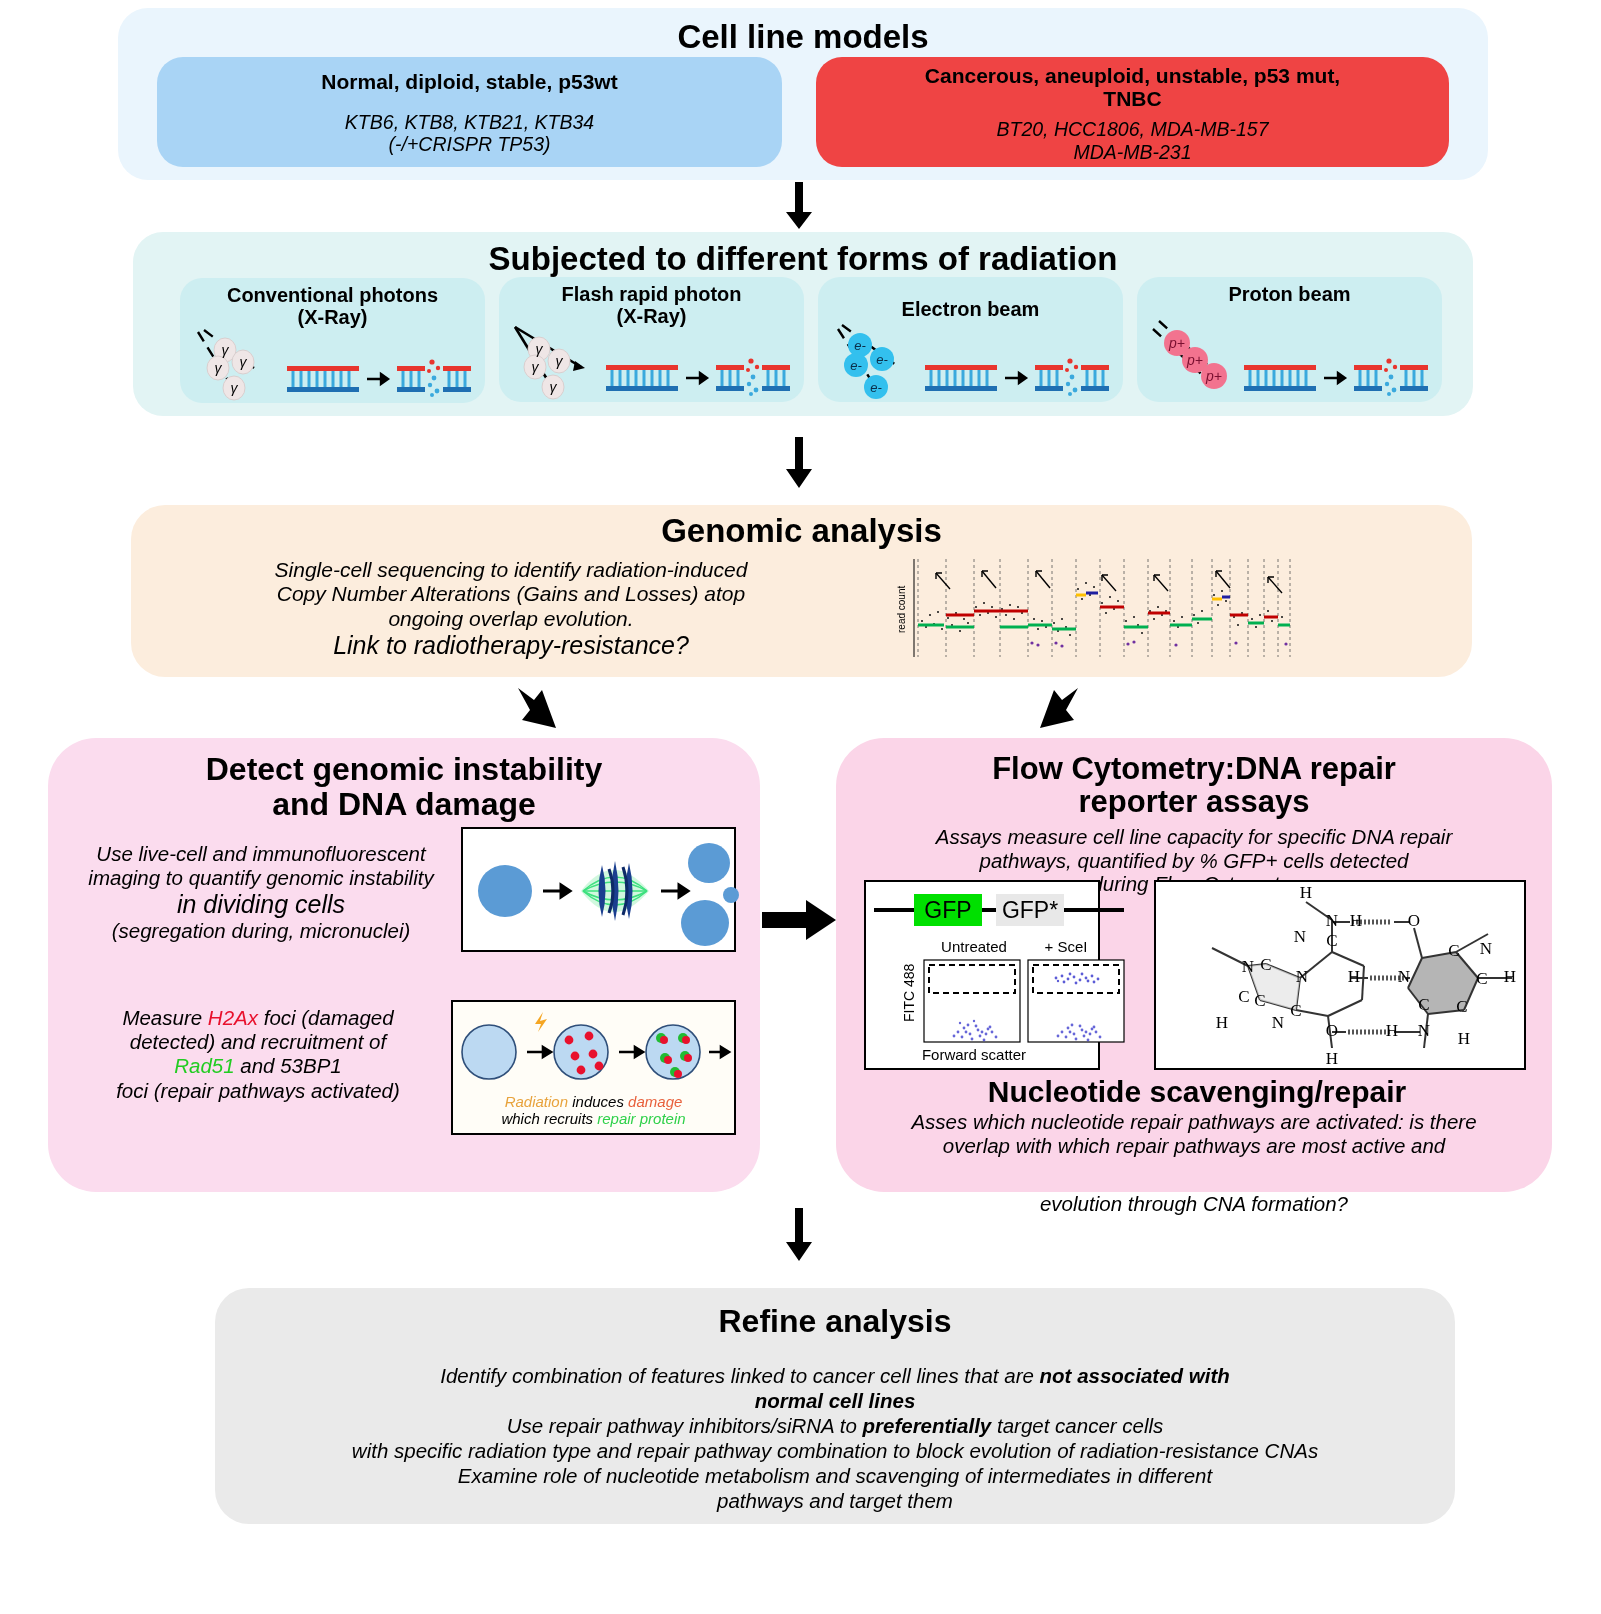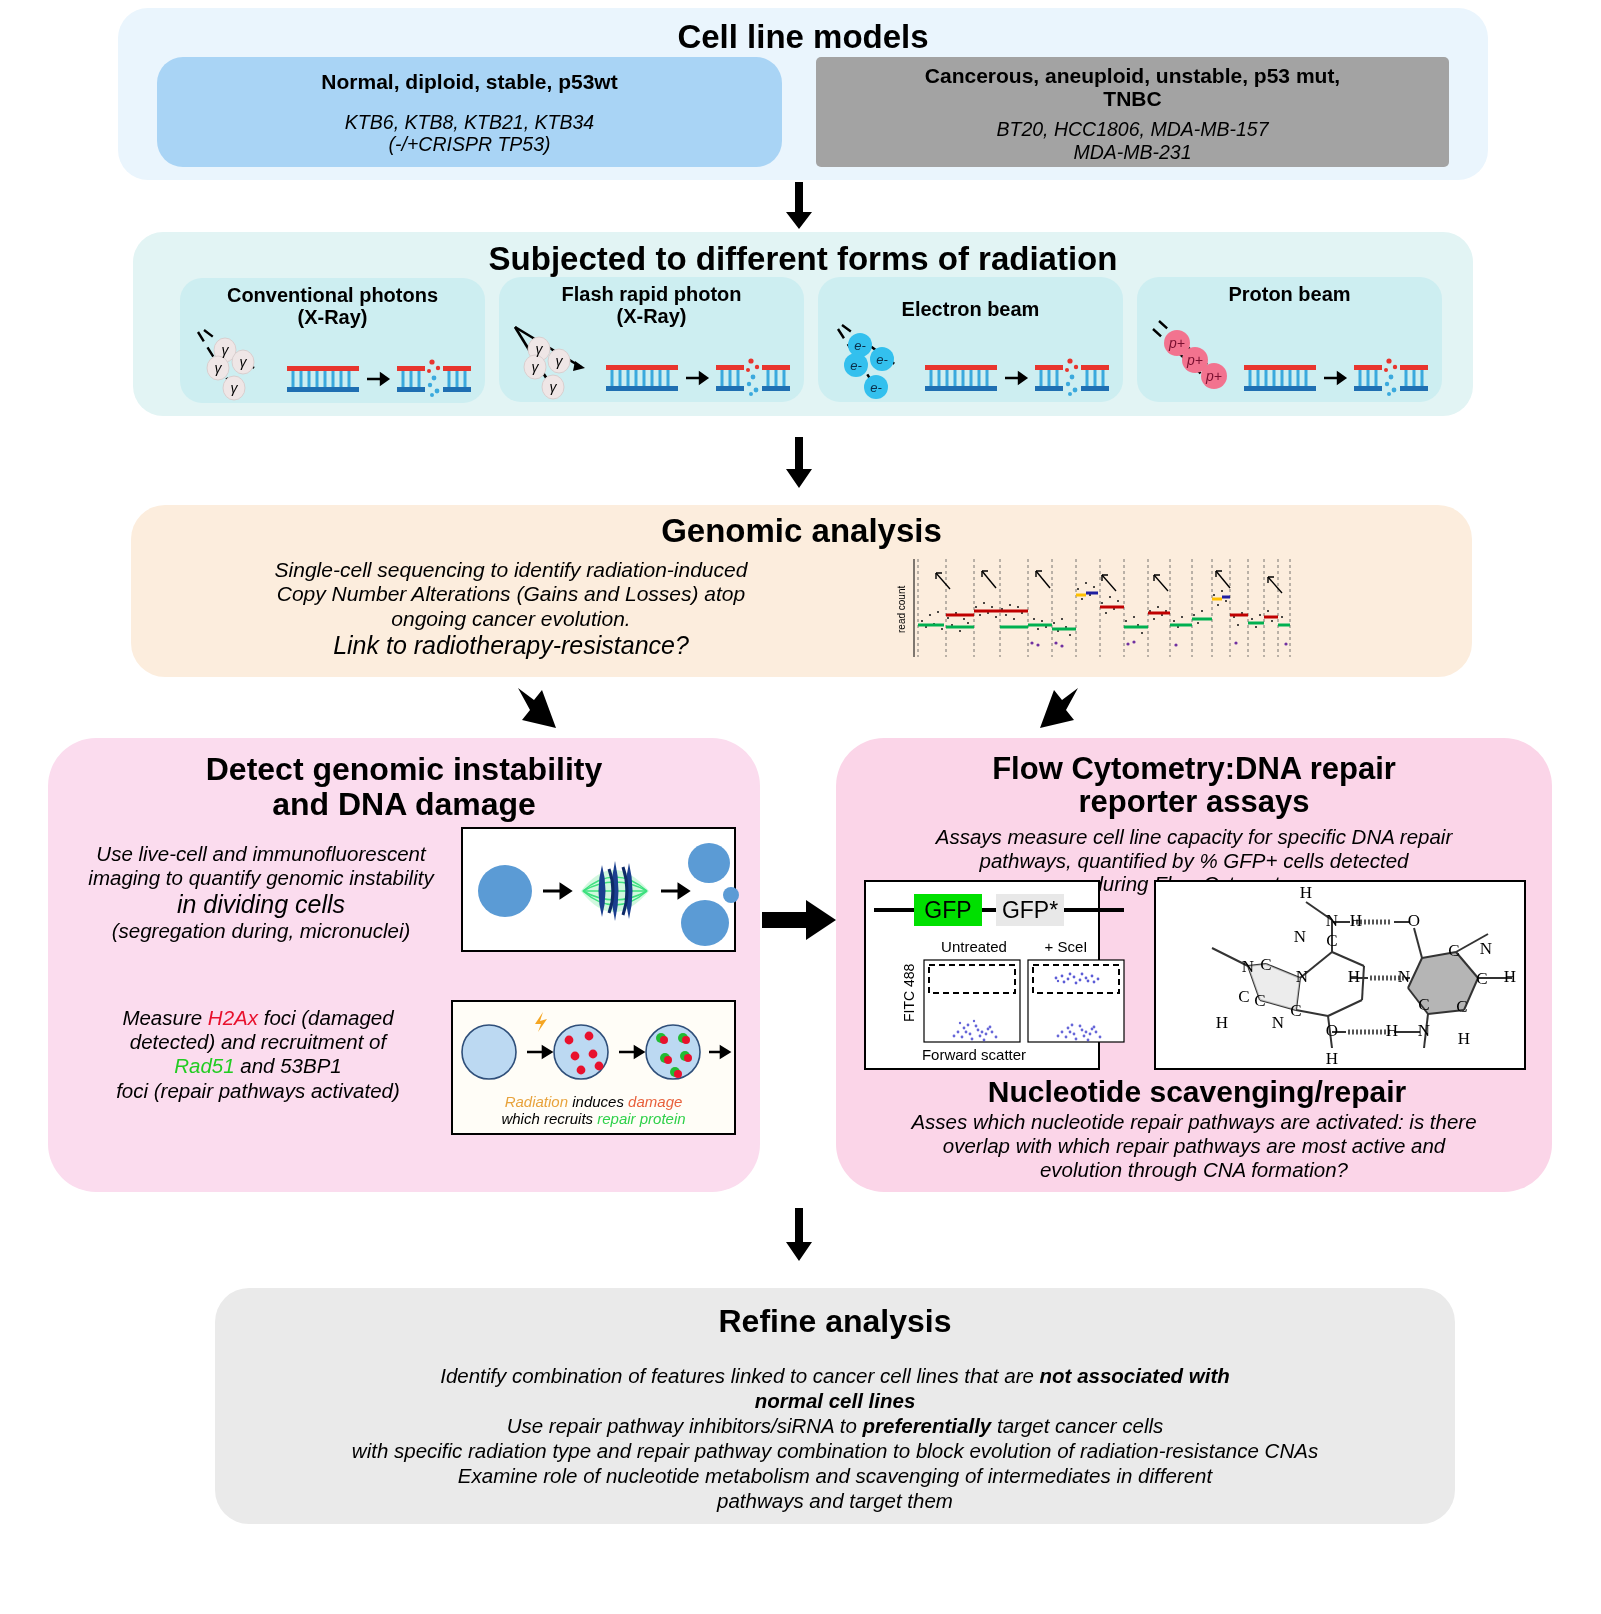--- a/index.html
+++ b/index.html
@@ -8,21 +8,21 @@
   .stage{position:absolute;inset:0;}
 
   
   .panel{position:absolute;box-sizing:border-box;}
   .title{font-weight:bold;text-align:center;line-height:1.08;}
   .body-it{font-style:italic;text-align:center;line-height:1.16;}
 
   
   .bg-cell{background:#eaf5fd;border-radius:30px;}
   .bg-norm{background:#a9d4f5;border-radius:26px;}
-  .bg-canc{background:#a3a3a3;border-radius:5px;}
+  .bg-canc{background:#ef4444;border-radius:26px;}
   .bg-rad{background:#e2f4f4;border-radius:30px;}
   .bg-radsub{background:#cdeef1;border-radius:22px;}
   .bg-gen{background:#fceddd;border-radius:34px;}
   .bg-pink{background:#fbdcee;border-radius:48px;}
   .bg-pink2{background:#fbd5e8;border-radius:48px;}
   .bg-grey{background:#eaeaea;border-radius:34px;}
 
   
   .arrow-down{position:absolute;}
   .white-card{position:absolute;background:#fff;border:2px solid #000;box-sizing:border-box;}
@@ -307,21 +307,21 @@
 
   <svg class="arrow-down" style="left:777px;top:437px;" width="44" height="52" viewBox="0 0 44 52">
     <path d="M18 0 h8 v32 h9 L22 51 L9 32 h9 z" fill="#000"></path>
   </svg>
 
   <div class="panel bg-gen" style="left:131px;top:505px;width:1341px;height:172px;">
     <div class="title" style="font-size:33px;padding-top:8px;">Genomic analysis</div>
     <div style="position:absolute;left:30px;top:53px;width:700px;">
       <div class="body-it" style="font-size:21px;">Single-cell sequencing to identify radiation-induced</div>
       <div class="body-it" style="font-size:21px;">Copy Number Alterations (Gains and Losses) atop</div>
-      <div class="body-it" style="font-size:21px;">ongoing cancer evolution.</div>
+      <div class="body-it" style="font-size:21px;">ongoing overlap evolution.</div>
       <div class="body-it" style="font-size:25px;">Link to radiotherapy-resistance?</div>
     </div>
 
     <svg style="position:absolute;left:765px;top:50px;" width="400" height="110" viewBox="0 0 400 110">
       <text x="9" y="78" font-size="10" fill="#000" transform="rotate(-90 9 78)">read count</text>
       <line x1="18" y1="4" x2="18" y2="102" stroke="#000" stroke-width="1"></line>
       <g stroke="#555" stroke-width="0.8" stroke-dasharray="3 3">
         <path d="M22 4 v98"></path>
           <path d="M50 4 v98"></path>
           <path d="M78 4 v98"></path>
@@ -747,21 +747,21 @@
           <text x="308" y="162">H</text>
           <text x="176" y="182">H</text>
         </g>
       </svg>
     </div>
 
     <div class="title" style="position:absolute;left:0;right:4px;top:338px;font-size:30px;padding-left:10px;">Nucleotide scavenging/repair</div>
     <div style="position:absolute;left:10px;right:10px;top:372px;">
       <div class="body-it" style="font-size:20.5px;">Asses which nucleotide repair pathways are activated: is there</div>
       <div class="body-it" style="font-size:20.5px;">overlap with which repair pathways are most active and</div>
-      <div class="body-it" style="font-size:20.5px;">evolution through CNA formation?</div>
+      <div class="body-it" style="font-size:20.5px;margin-top:34px;">evolution through CNA formation?</div>
     </div>
   </div>
 
   <svg class="arrow-down" style="left:777px;top:1208px;" width="44" height="54" viewBox="0 0 44 54">
     <path d="M18 0 h8 v34 h9 L22 53 L9 34 h9 z" fill="#000"></path>
   </svg>
 
   <div class="panel bg-grey" style="left:215px;top:1288px;width:1240px;height:236px;">
     <div class="title" style="font-size:32px;padding-top:16px;">Refine analysis</div>
     <div style="margin-top:24px;text-align:center;font-style:italic;font-size:20.5px;line-height:1.22;">

